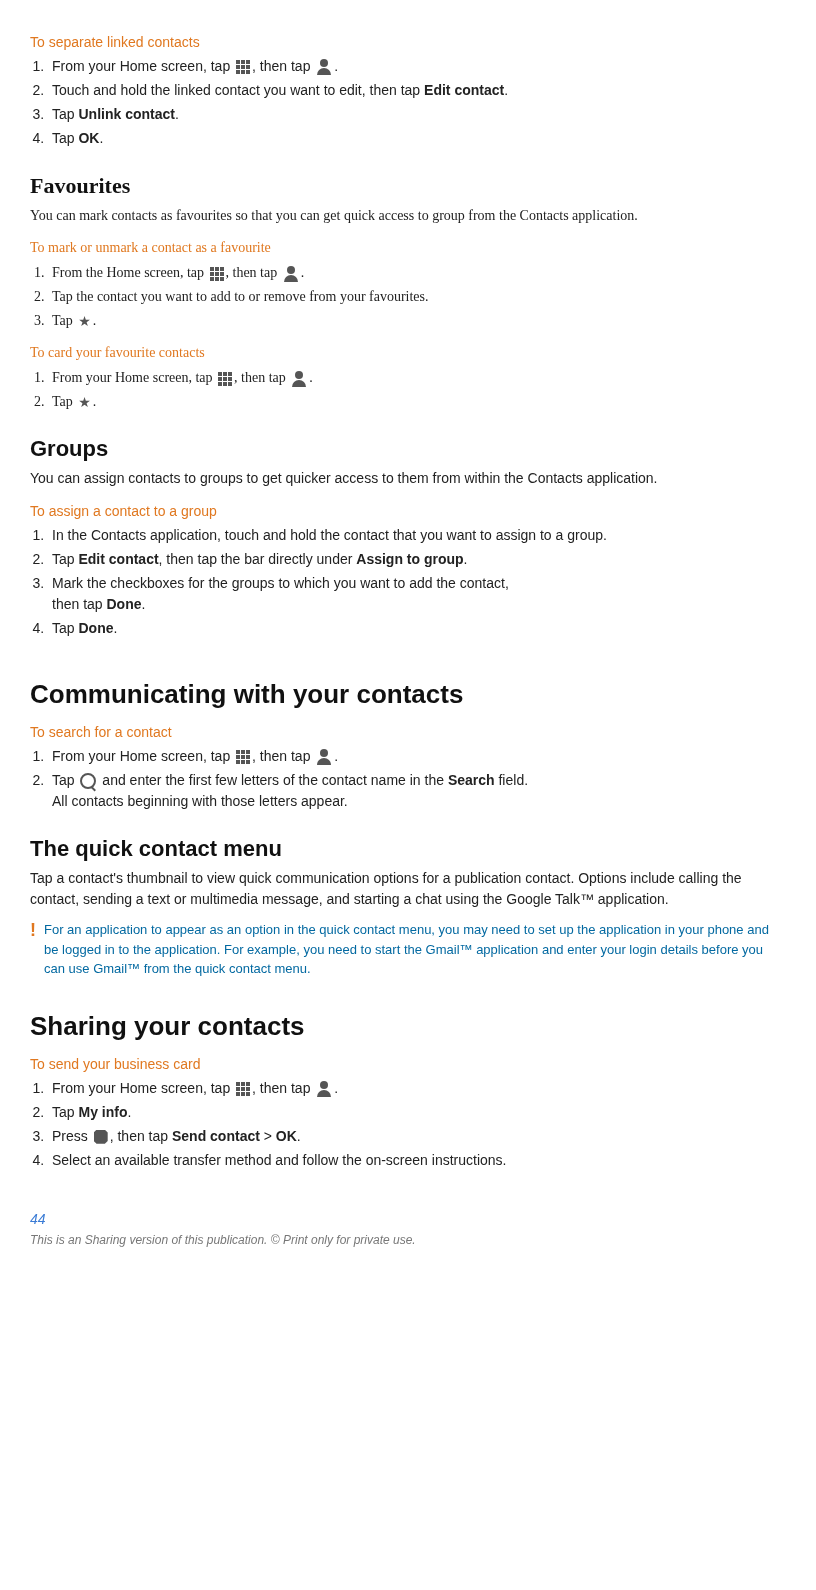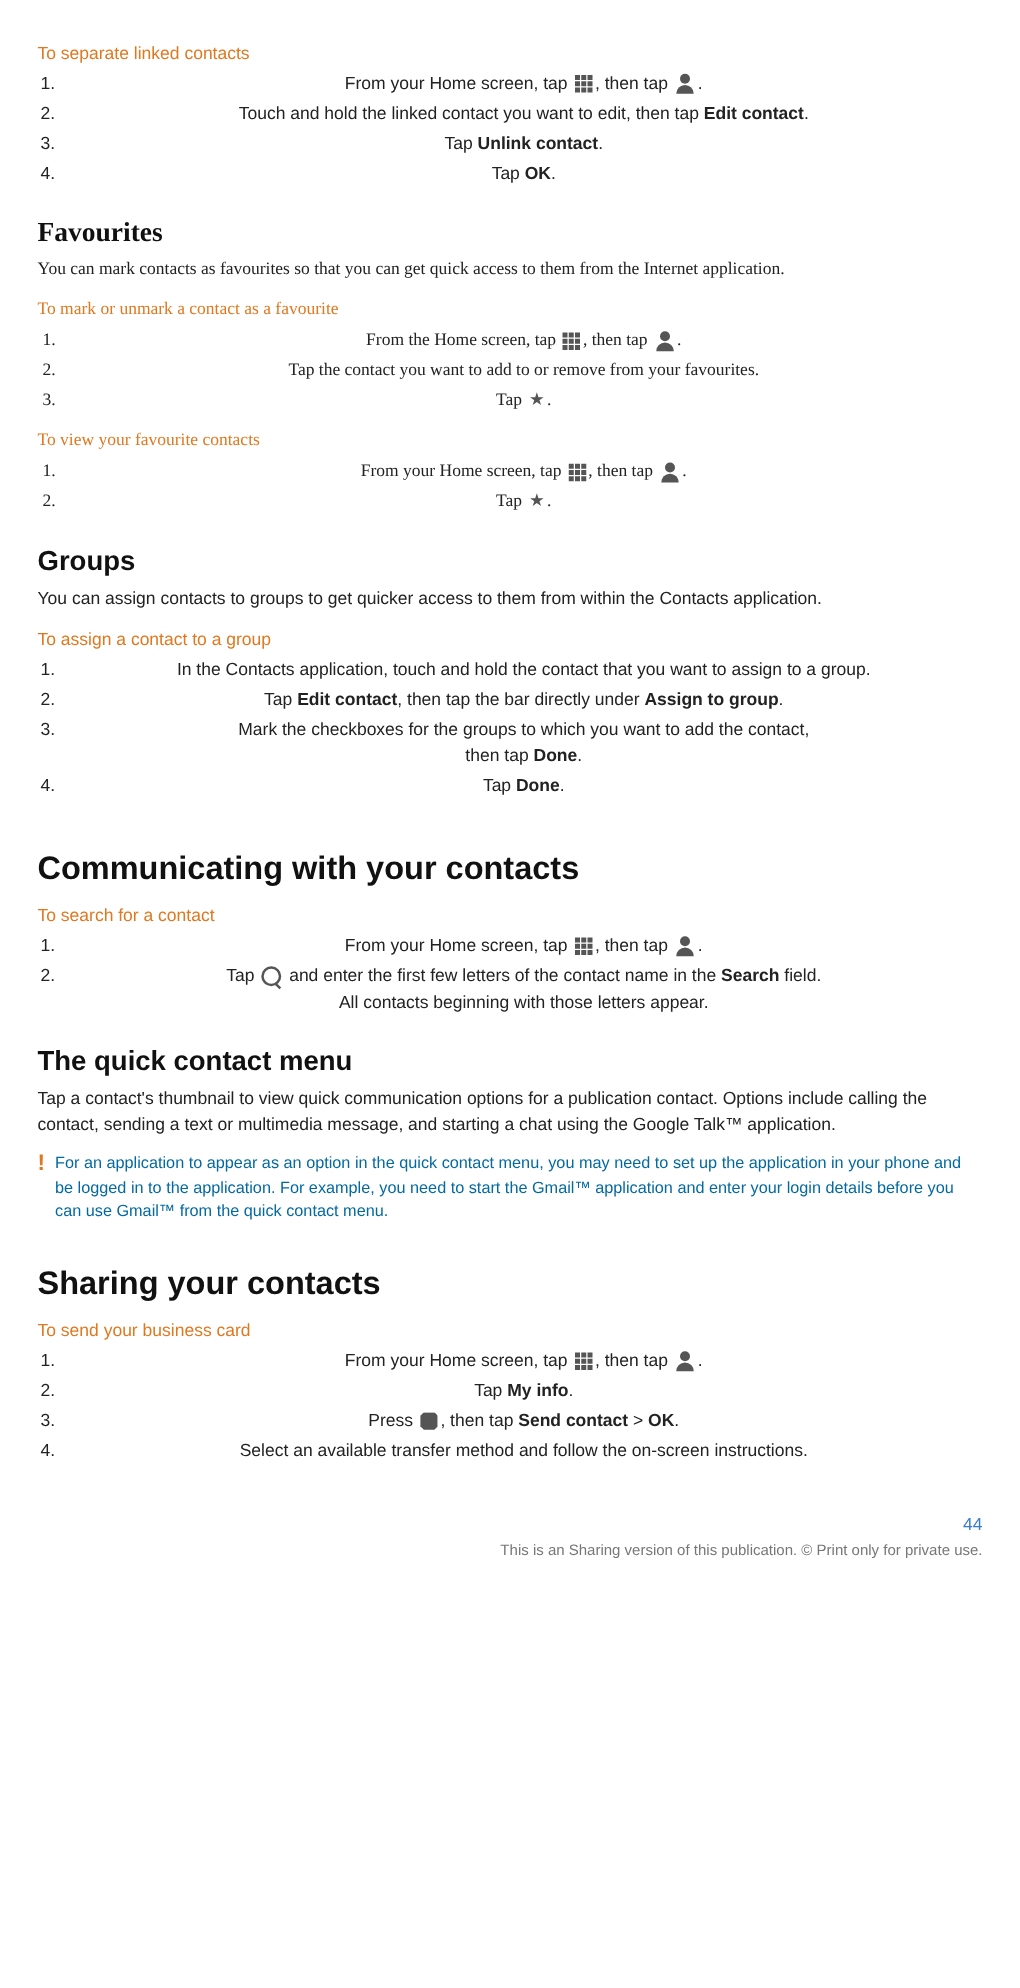--- a/index.html
+++ b/index.html
@@ -31,21 +31,20 @@
       margin-bottom: 6px;
     }
     ol {
       margin-left: 18px;
       margin-bottom: 8px;
     }
     ol li {
       margin-bottom: 3px;
       line-height: 1.5;
       padding-left: 4px;
-      text-align: center;
     }
     .bold { font-weight: bold; }
     .icon-grid {
       display: inline-grid;
       grid-template-columns: repeat(3,4px);
       grid-template-rows: repeat(3,4px);
       gap: 1px;
       vertical-align: middle;
       margin: 0 2px;
     }
@@ -105,23 +104,24 @@
       flex-shrink: 0;
       margin-top: 0px;
       font-weight: bold;
     }
     .warning-text {
       font-size: 13px;
       line-height: 1.5;
       color: #0369a1;
     }
     .page-footer {
-      text-align: right;
+      text-align: left;
       margin-top: 40px;
       color: #555;
+      font-style: italic;
     }
     .page-number {
       font-size: 14px;
       margin-bottom: 6px;
       color: #3a7bd5;
     }
     .footer-note {
       font-size: 12px;
       color: #777;
     }
@@ -163,21 +163,21 @@
       <span class="icon-person"></span>.
     </li>
     <li>Touch and hold the linked contact you want to edit, then tap <span class="bold">Edit contact</span>.</li>
     <li>Tap <span class="bold">Unlink contact</span>.</li>
     <li>Tap <span class="bold">OK</span>.</li>
   </ol>
 </div>
 
 <div style="margin-top:18px;font-family:Liberation Serif, serif;">
   <div class="section-heading">Favourites</div>
-  <p class="section-desc">You can mark contacts as favourites so that you can get quick access to them from the Internet application.</p>
+  <p class="section-desc">You can mark contacts as favourites so that you can get quick access to group from the Contacts application.</p>
 
   <div class="subsection-heading">To mark or unmark a contact as a favourite</div>
   <ol>
     <li>
       From the Home screen, tap
       <span class="icon-grid">
           <span></span>
           <span></span>
           <span></span>
           <span></span>
@@ -189,21 +189,21 @@
         </span>,
       then tap
       <span class="icon-person"></span>.
     </li>
     <li>Tap the contact you want to add to or remove from your favourites.</li>
     <li>
       Tap <span class="icon-star">★</span>.
     </li>
   </ol>
 
-  <div class="subsection-heading">To view your favourite contacts</div>
+  <div class="subsection-heading">To card your favourite contacts</div>
   <ol>
     <li>
       From your Home screen, tap
       <span class="icon-grid">
           <span></span>
           <span></span>
           <span></span>
           <span></span>
           <span></span>
           <span></span>

